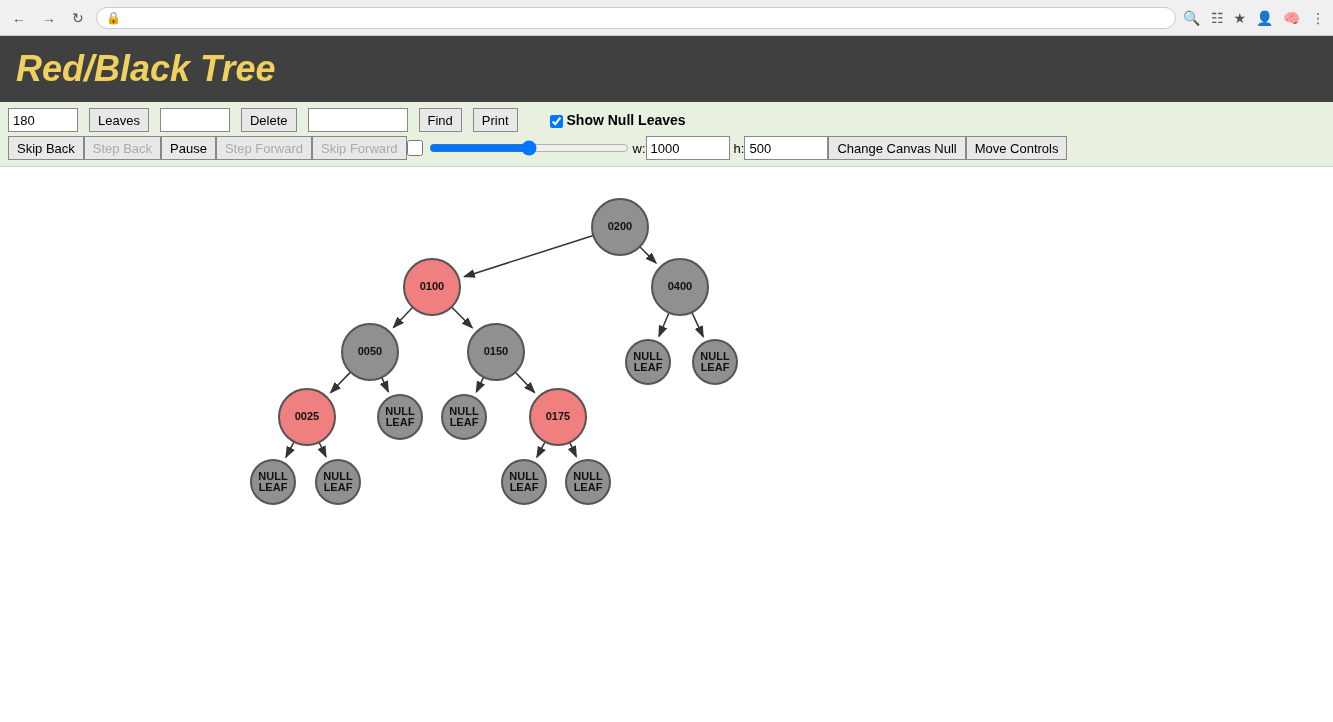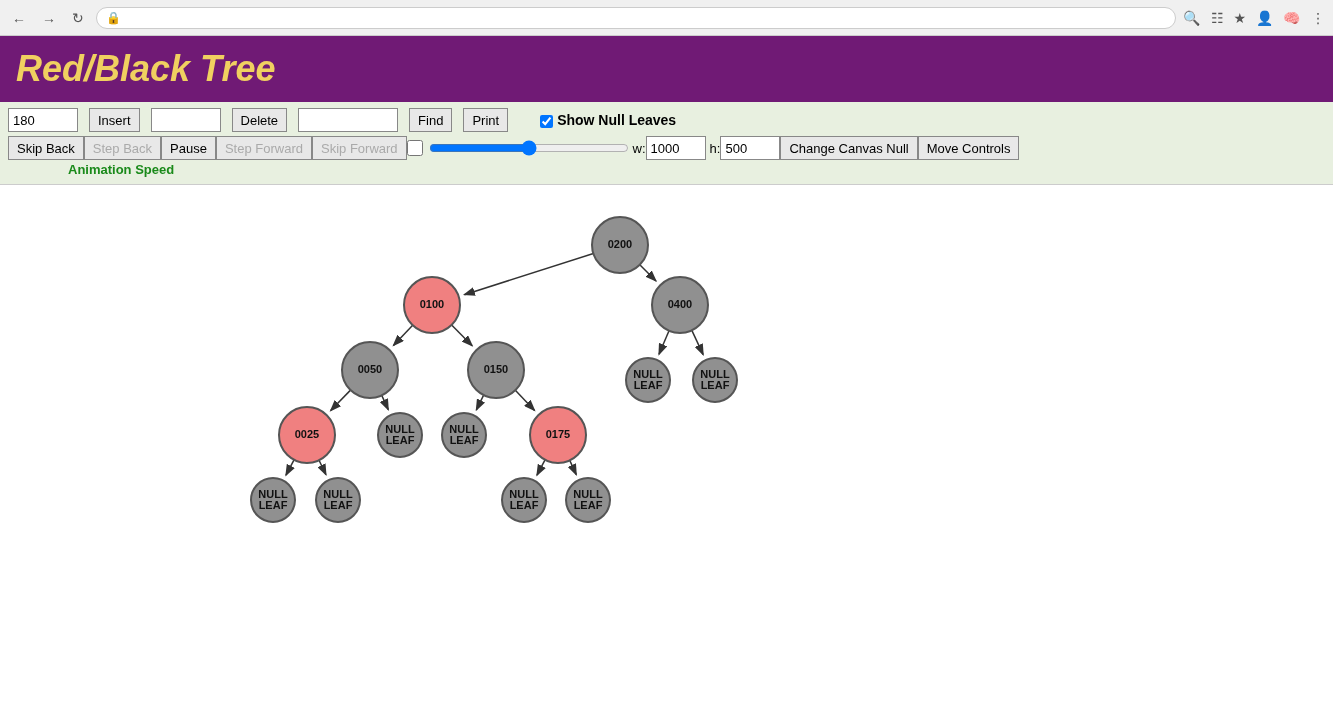--- a/index.html
+++ b/index.html
@@ -40,21 +40,21 @@
     .browser-icons {
       display: flex;
       align-items: center;
       gap: 10px;
       color: #555;
       font-size: 14px;
     }
 
     
     .app-header {
-      background: #701a75;
+      background: #404040;
       padding: 12px 16px;
     }
     .app-title {
       color: #f0d060;
       font-size: 36px;
       font-weight: bold;
       font-style: italic;
     }
 
     
@@ -112,21 +112,21 @@
       height: 16px;
     }
     .canvas-size-label {
       font-size: 13px;
       margin-left: 4px;
     }
     .canvas-w-input {
       border: 1px solid #888;
       padding: 2px 4px;
       font-size: 13px;
-      width: 60px;
+      width: 84px;
       height: 24px;
     }
     .animation-speed-label {
       color: #1a8a1a;
       font-weight: bold;
       font-size: 13px;
       margin-left: 60px;
     }
 
     
@@ -187,21 +187,21 @@
   </div>
 </div>
 
 <div class="app-header">
   <div class="app-title">Red/Black Tree</div>
 </div>
 
 <div class="controls-area">
   <div class="controls-row1">
     <input class="ctrl-input" type="text" value="180" style="">
-    <button class="ctrl-btn">Insert</button>
+    <button class="ctrl-btn">Leaves</button>
     <input class="ctrl-input" type="text" style="">
     <button class="ctrl-btn">Delete</button>
     <input class="ctrl-input" type="text" style="width: 100px;">
     <button class="ctrl-btn">Find</button>
     <button class="ctrl-btn">Print</button>
     <label class="show-null-label">
       <input type="checkbox" checked="" style="">
       <span>Show Null Leaves</span>
     </label>
   </div>
@@ -215,23 +215,20 @@
       <input type="checkbox" class="speed-checkbox" style="">
       <input type="range" class="speed-slider" value="50" style="">
     </div>
     <span class="canvas-size-label">w:</span>
     <input class="canvas-w-input" type="text" value="1000" style="">
     <span class="canvas-size-label">h:</span>
     <input class="canvas-w-input" type="text" value="500" style="">
     <button class="ctrl-btn">Change Canvas Null</button>
     <button class="ctrl-btn">Move Controls</button>
   </div>
-  <div>
-    <span class="animation-speed-label">Animation Speed</span>
-  </div>
 </div>
 
 <div class="canvas-area">
   <svg class="tree-svg" id="treeSvg">
     <defs>
       <marker id="arrowhead" markerWidth="8" markerHeight="6" refX="7" refY="3" orient="auto">
         <polygon points="0 0, 8 3, 0 6" fill="#333"></polygon>
       </marker>
     </defs>
 

